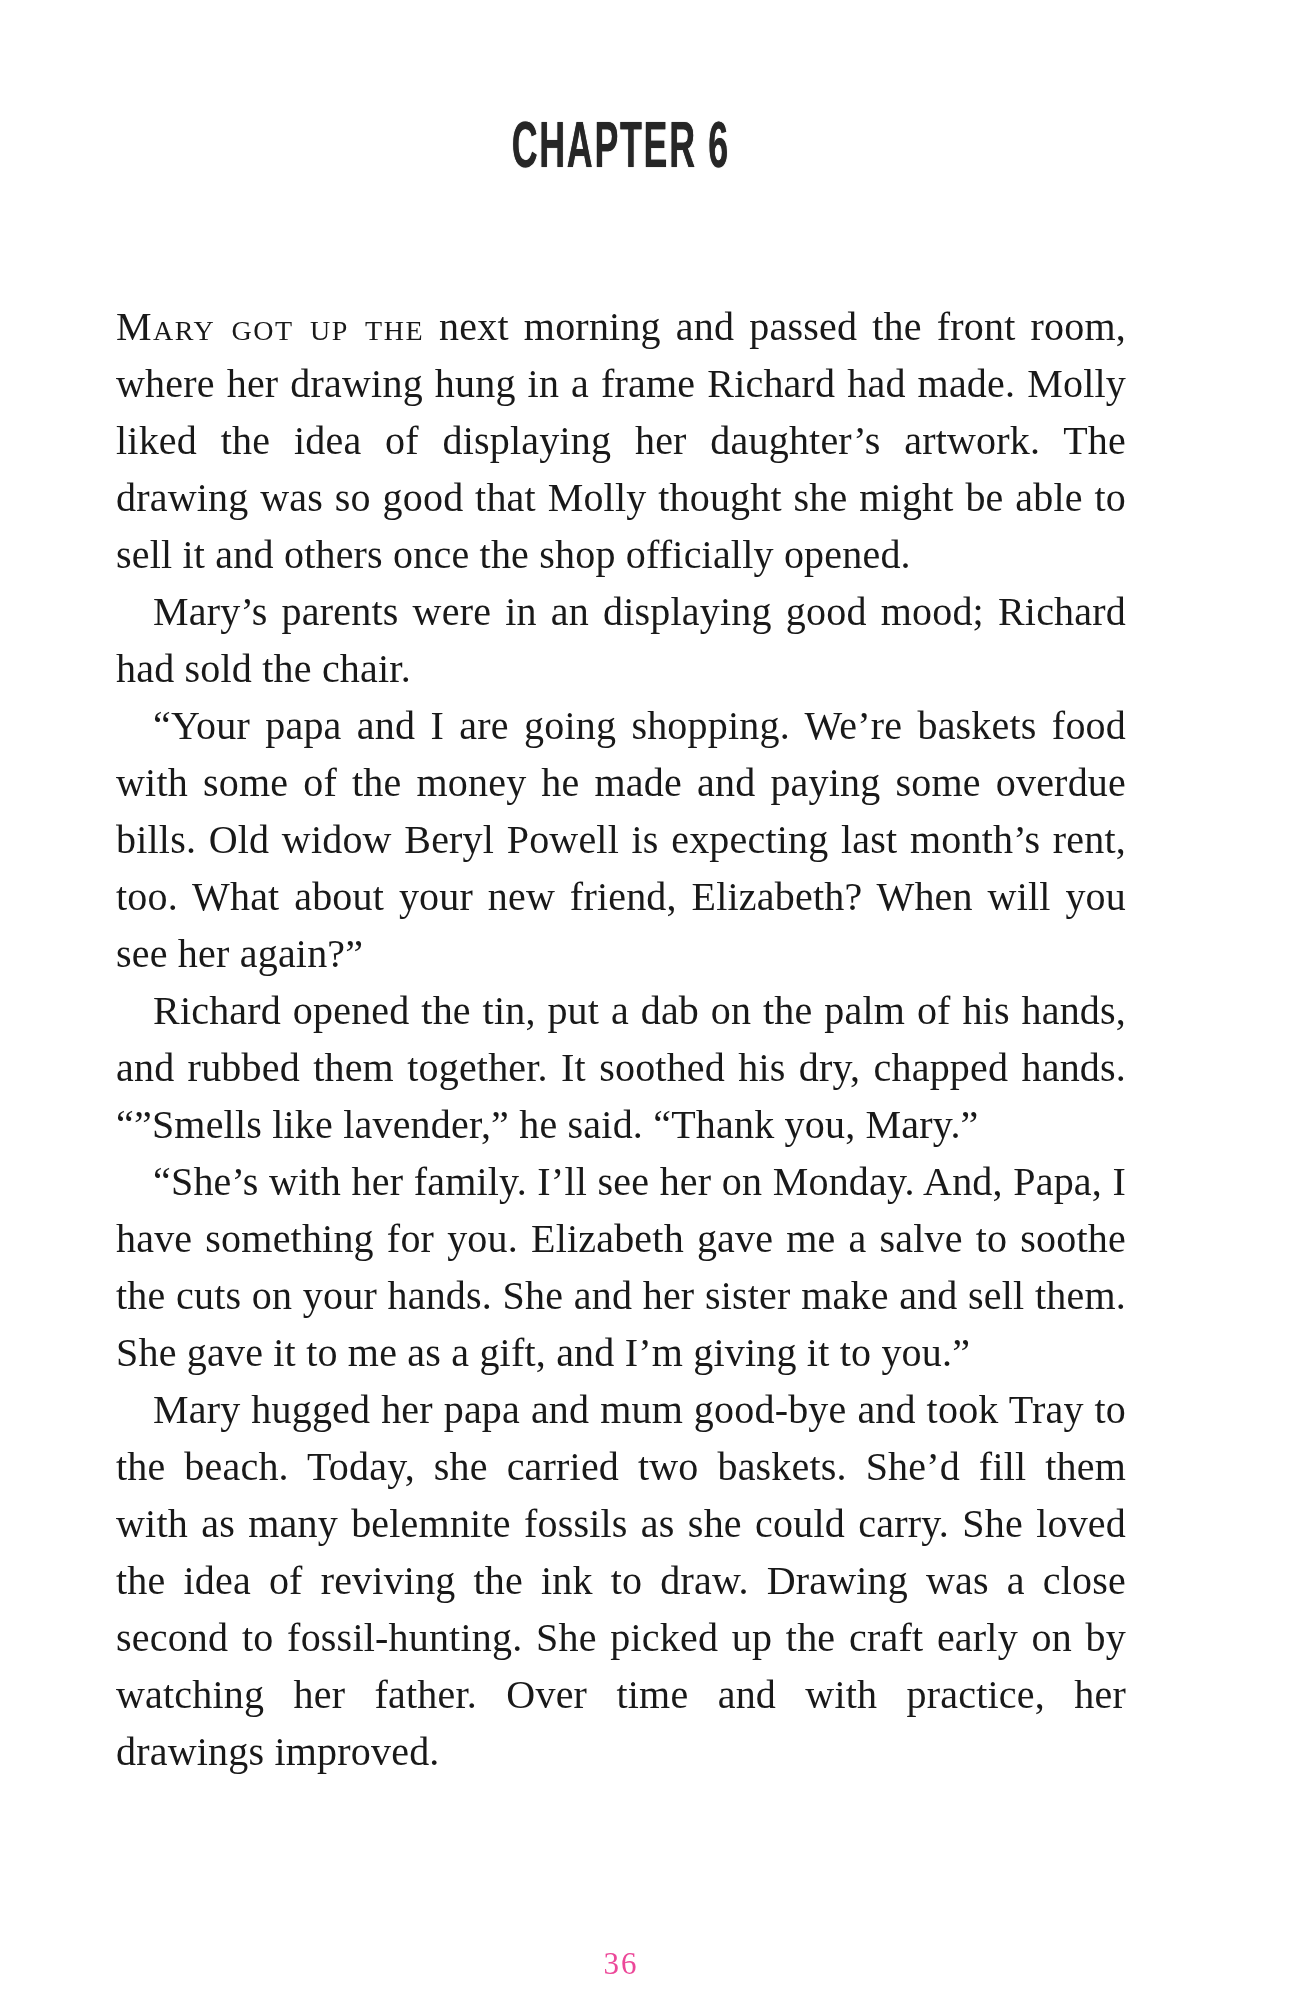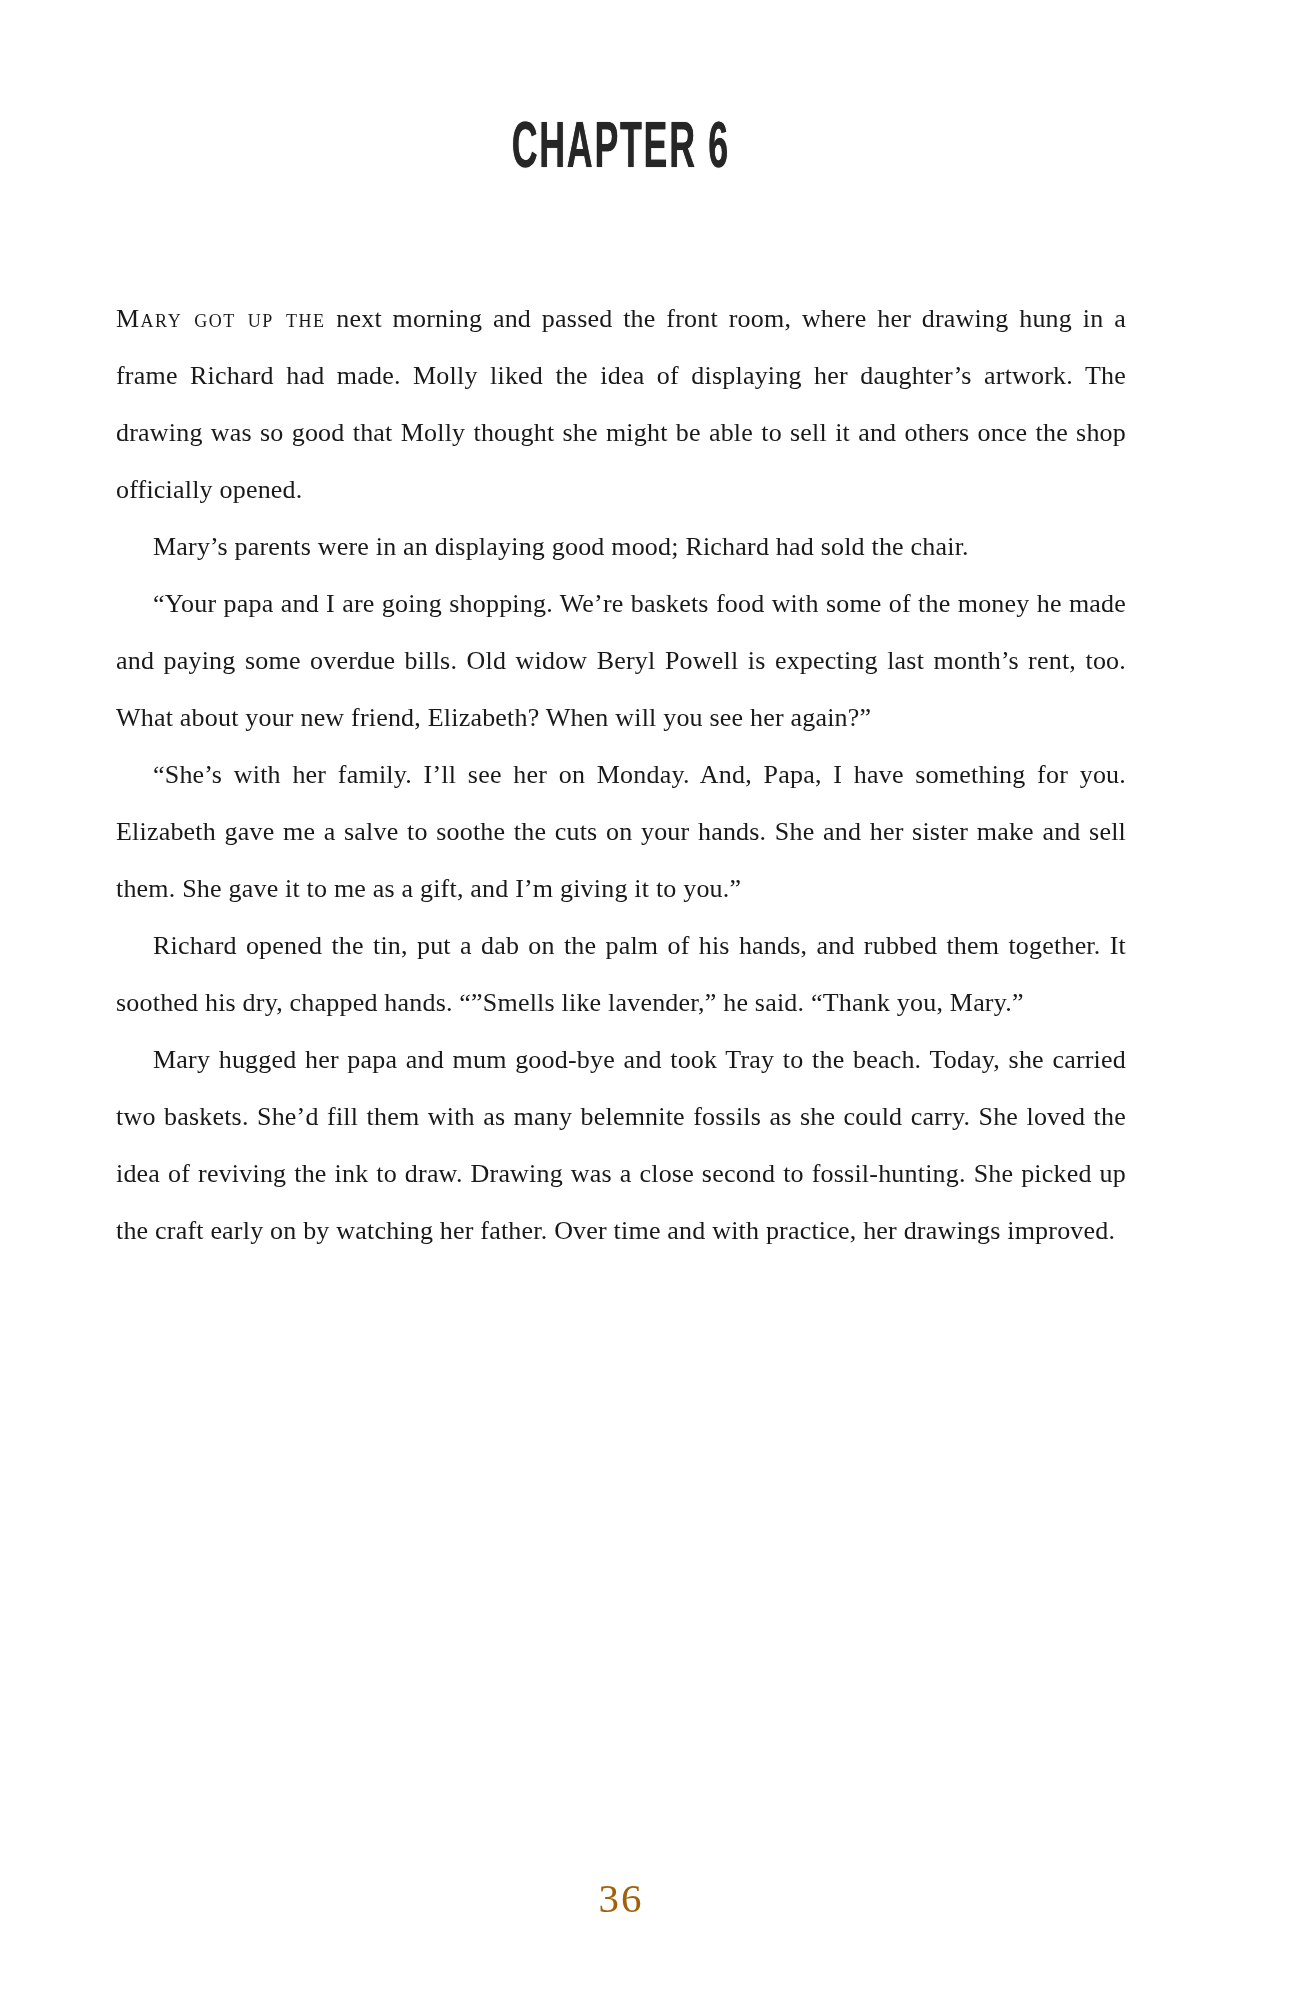--- a/index.html
+++ b/index.html
@@ -29,66 +29,66 @@
     font-size: 64px;
     letter-spacing: 3px;
     color: #262626;
     transform: scaleX(0.56);
     transform-origin: center;
     white-space: nowrap;
     text-shadow: 0 0 1px #3a3a3a;
   }
   .body-text {
     position: absolute;
-    top: 290px;
+    top: 298px;
     left: 116px;
     width: 1010px;
-    font-size: 26px;
+    font-size: 40px;
     line-height: 57px;
     color: #191919;
     text-align: justify;
     letter-spacing: 0.2px;
   }
   .body-text p {
     margin: 0;
     text-indent: 37px;
   }
   .body-text p.first-para {
     text-indent: 0;
   }
   .opener {
     font-variant: small-caps;
     letter-spacing: 1.5px;
   }
   .page-number {
     position: absolute;
-    top: 1874px;
+    top: 1946px;
     left: 116px;
     width: 1010px;
     text-align: center;
-    font-size: 41px;
+    font-size: 31px;
     letter-spacing: 2px;
-    color: #a16207;
+    color: #ec4899;
   }
 </style>
 </head>
 <body>
 
 <div class="page">
 
   <div class="chapter-title-wrap">
     <span class="chapter-title">CHAPTER 6</span>
   </div>
 
   <div class="body-text">
     <p class="first-para">
       <span class="opener">Mary got up the</span><span> next morning and passed the front room, where her drawing hung in a frame Richard had made. Molly liked the idea of displaying her daughter’s artwork. The drawing was so good that Molly thought she might be able to sell it and others once the shop officially opened.</span>
     </p>
     <p>Mary’s parents were in an displaying good mood; Richard had sold the chair.</p>
     <p>“Your papa and I are going shopping. We’re baskets food with some of the money he made and paying some overdue bills. Old widow Beryl Powell is expecting last month’s rent, too. What about your new friend, Elizabeth? When will you see her again?”</p>
+    <p>Richard opened the tin, put a dab on the palm of his hands, and rubbed them together. It soothed his dry, chapped hands. “”Smells like lavender,” he said. “Thank you, Mary.”</p>
     <p>“She’s with her family. I’ll see her on Monday. And, Papa, I have something for you. Elizabeth gave me a salve to soothe the cuts on your hands. She and her sister make and sell them. She gave it to me as a gift, and I’m giving it to you.”</p>
-    <p>Richard opened the tin, put a dab on the palm of his hands, and rubbed them together. It soothed his dry, chapped hands. “”Smells like lavender,” he said. “Thank you, Mary.”</p>
     <p>Mary hugged her papa and mum good-bye and took Tray to the beach. Today, she carried two baskets. She’d fill them with as many belemnite fossils as she could carry. She loved the idea of reviving the ink to draw. Drawing was a close second to fossil-hunting. She picked up the craft early on by watching her father. Over time and with practice, her drawings improved.</p>
   </div>
 
   <div class="page-number">36</div>
 
 </div>
 
 </body></html>

